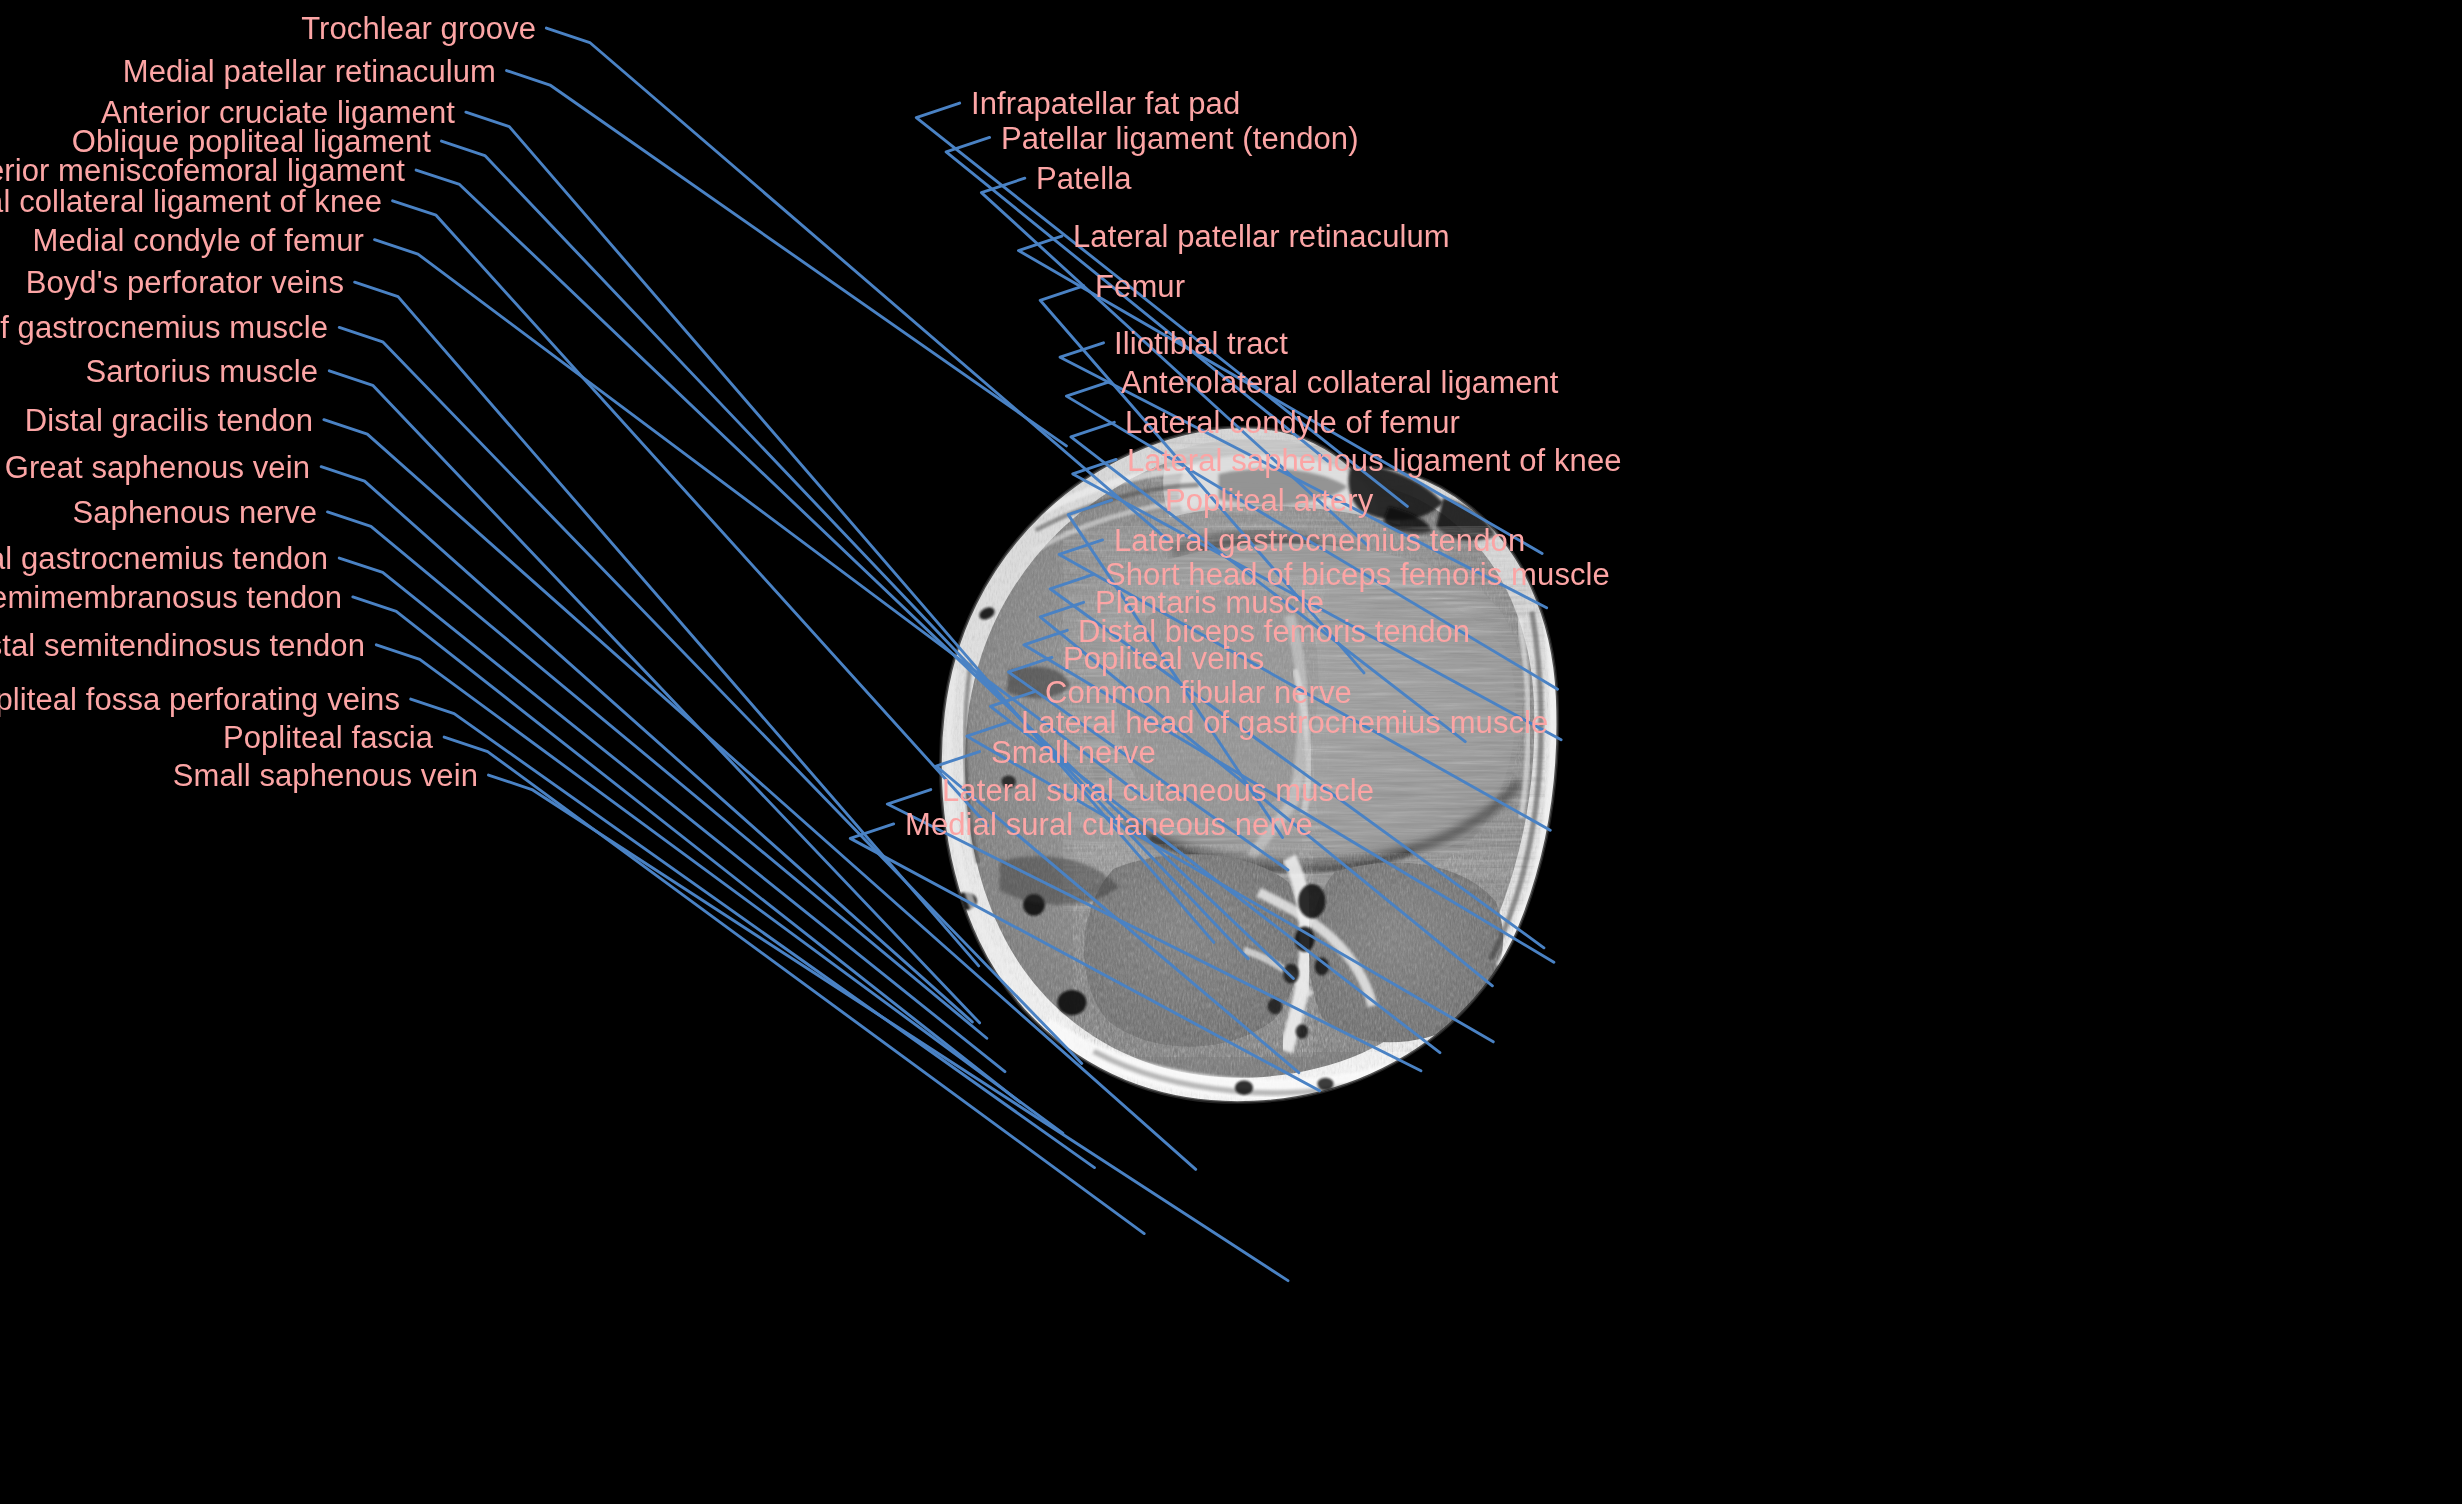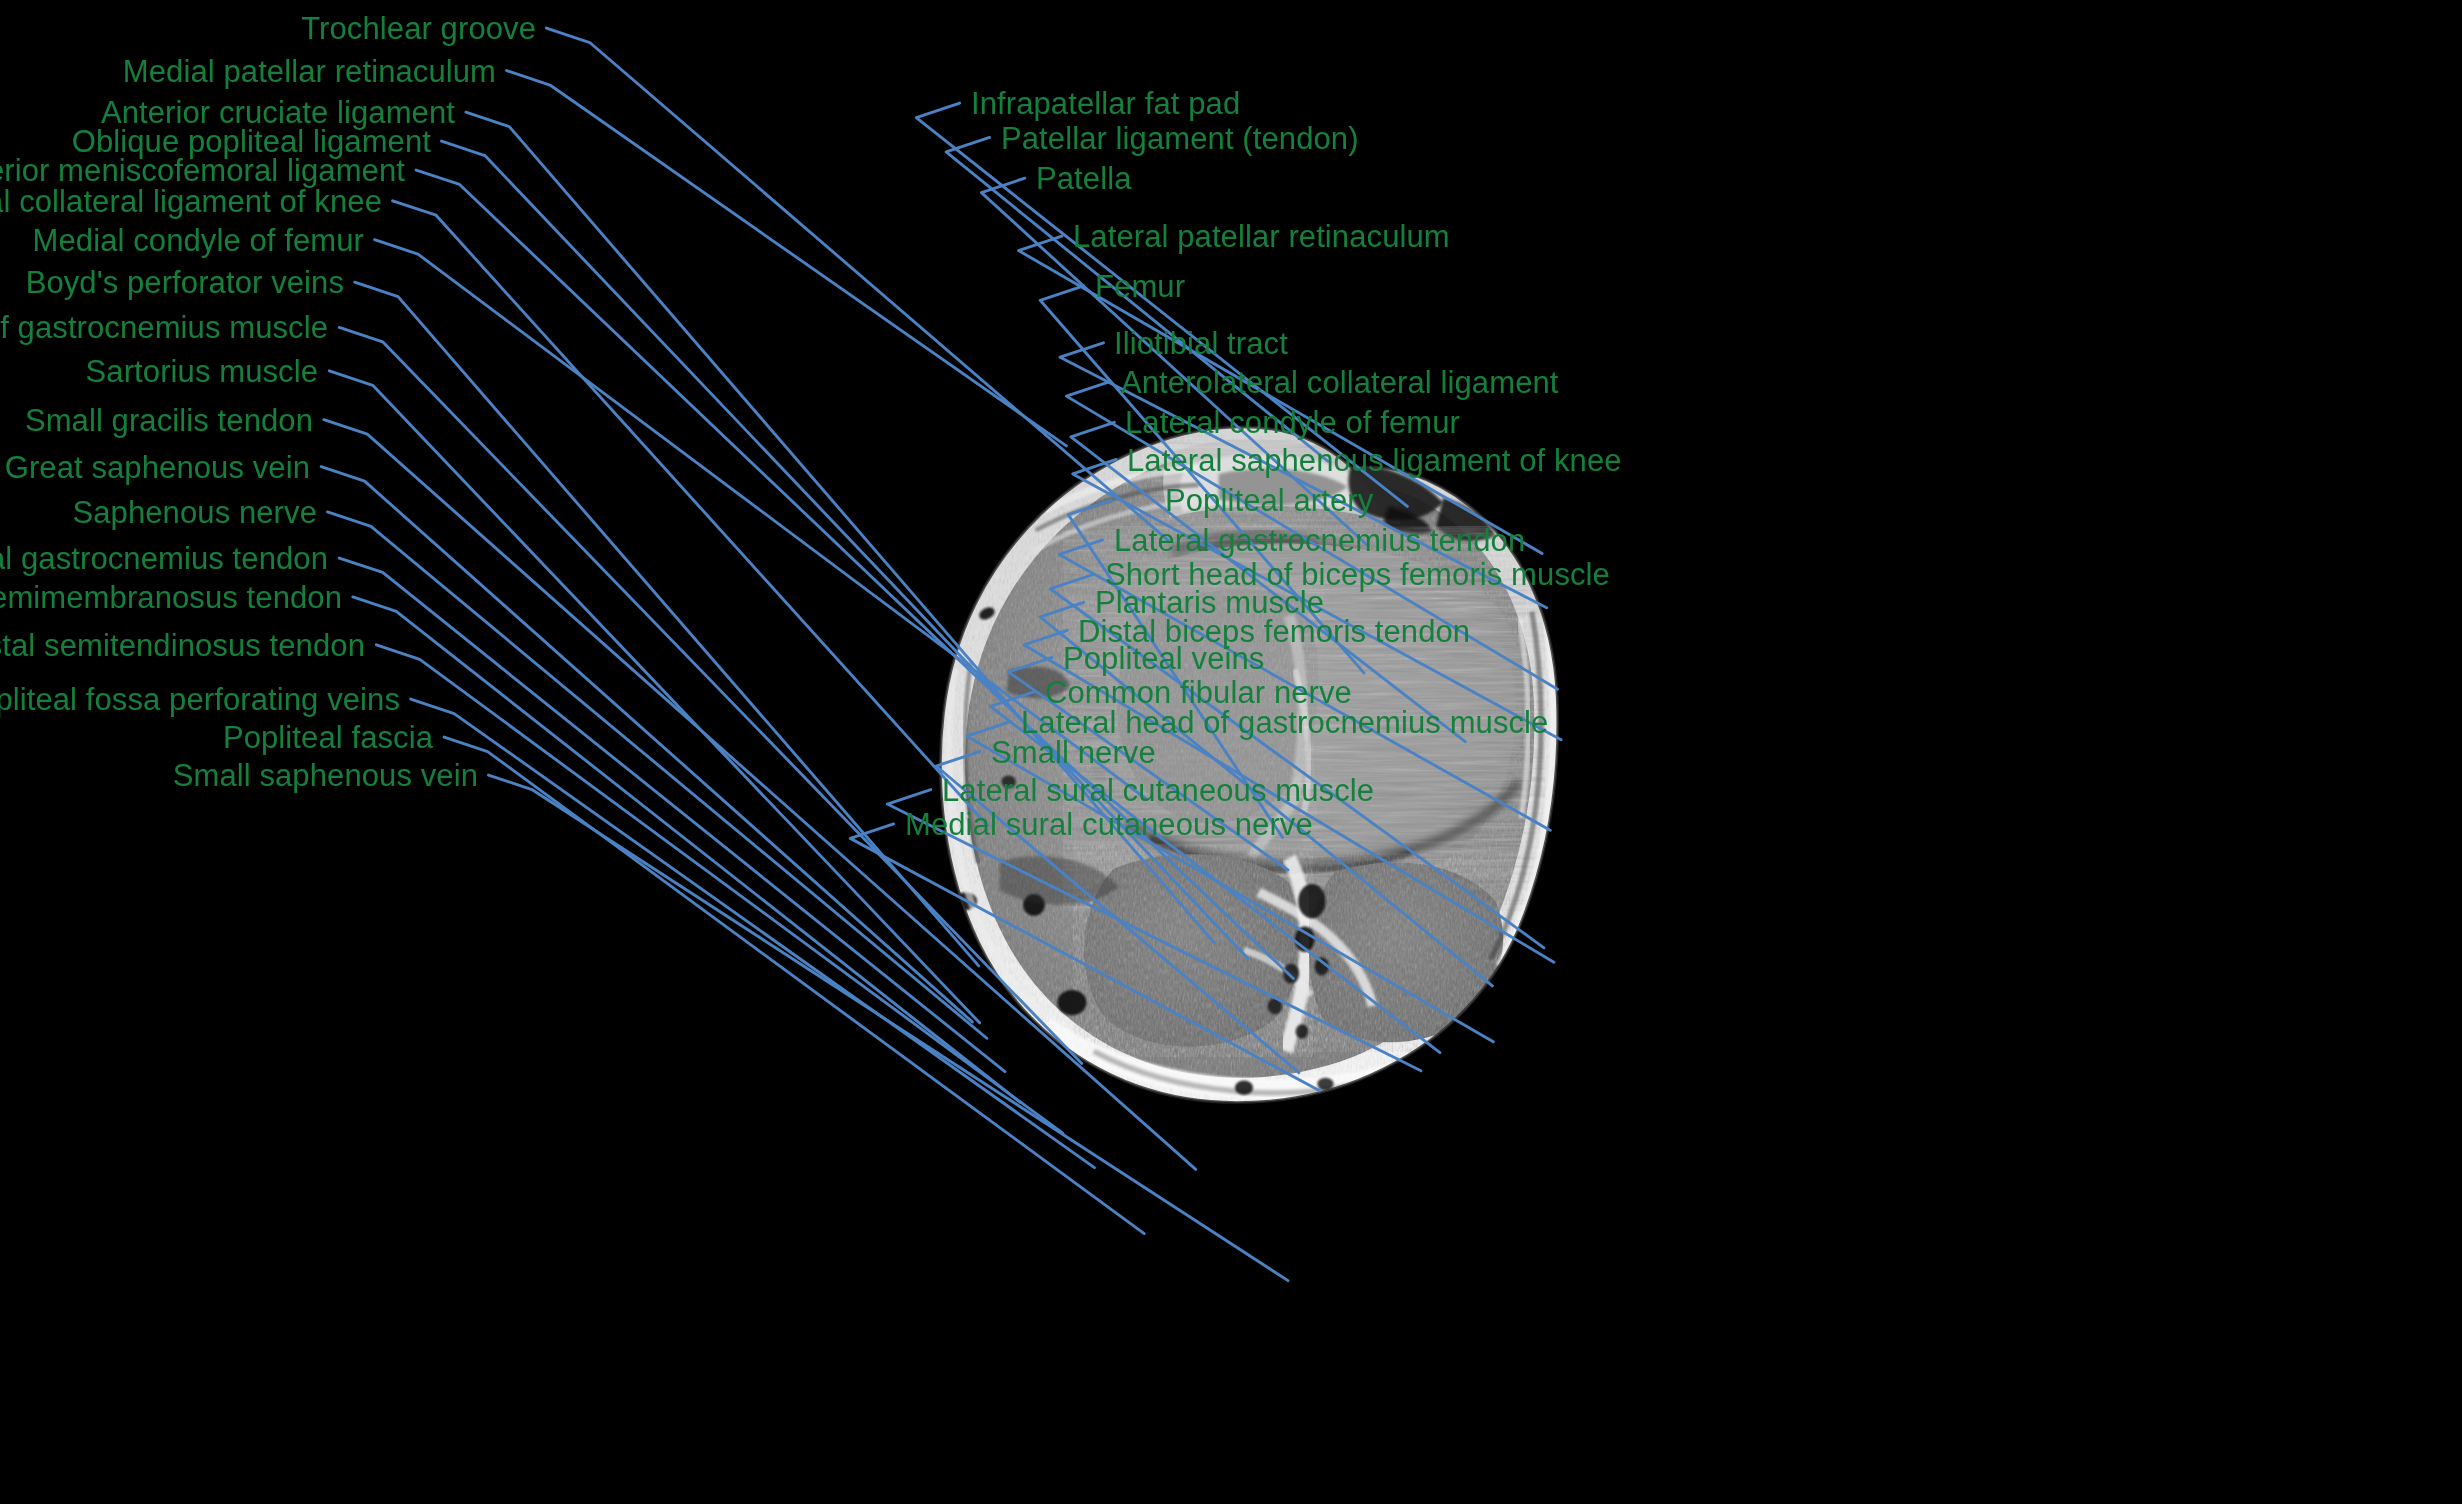--- a/index.html
+++ b/index.html
@@ -39,21 +39,21 @@
     fill: none;
     stroke: #4a82c4;
     stroke-width: 3.2;
     stroke-linecap: round;
     stroke-linejoin: round;
   }
 
   
   .label {
     position: absolute;
-    color: #15803d;
+    color: #fca5a5;
     font-size: 31px;
     line-height: 1;
     white-space: nowrap;
     letter-spacing: 0.1px;
   }
   .label.left  { transform: translate(-100%, -50%); }
   .label.right { transform: translate(0, -50%); }
 </style>
 </head>
 <body>
@@ -294,21 +294,21 @@
       <div class="label left" style="left: 536px; top: 28px;">Trochlear groove</div>
       <div class="label left" style="left: 496px; top: 71px;">Medial patellar retinaculum</div>
       <div class="label left" style="left: 455px; top: 112px;">Anterior cruciate ligament</div>
       <div class="label left" style="left: 431px; top: 141px;">Oblique popliteal ligament</div>
       <div class="label left" style="left: 405px; top: 170px;">Posterior meniscofemoral ligament</div>
       <div class="label left" style="left: 382px; top: 201px;">Medial collateral ligament of knee</div>
       <div class="label left" style="left: 364px; top: 240px;">Medial condyle of femur</div>
       <div class="label left" style="left: 344px; top: 282px;">Boyd's perforator veins</div>
       <div class="label left" style="left: 328px; top: 327px;">Medial head of gastrocnemius muscle</div>
       <div class="label left" style="left: 318px; top: 371px;">Sartorius muscle</div>
-      <div class="label left" style="left: 313px; top: 420px;">Small gracilis tendon</div>
+      <div class="label left" style="left: 313px; top: 420px;">Distal gracilis tendon</div>
       <div class="label left" style="left: 310px; top: 467px;">Great saphenous vein</div>
       <div class="label left" style="left: 317px; top: 512px;">Saphenous nerve</div>
       <div class="label left" style="left: 328px; top: 558px;">Medial gastrocnemius tendon</div>
       <div class="label left" style="left: 342px; top: 597px;">Distal semimembranosus tendon</div>
       <div class="label left" style="left: 365px; top: 645px;">Distal semitendinosus tendon</div>
       <div class="label left" style="left: 400px; top: 699px;">Popliteal fossa perforating veins</div>
       <div class="label left" style="left: 433px; top: 737px;">Popliteal fascia</div>
       <div class="label left" style="left: 478px; top: 775px;">Small saphenous vein</div>
       <div class="label right" style="left: 971px; top: 103px;">Infrapatellar fat pad</div>
       <div class="label right" style="left: 1001px; top: 138px;">Patellar ligament (tendon)</div>

